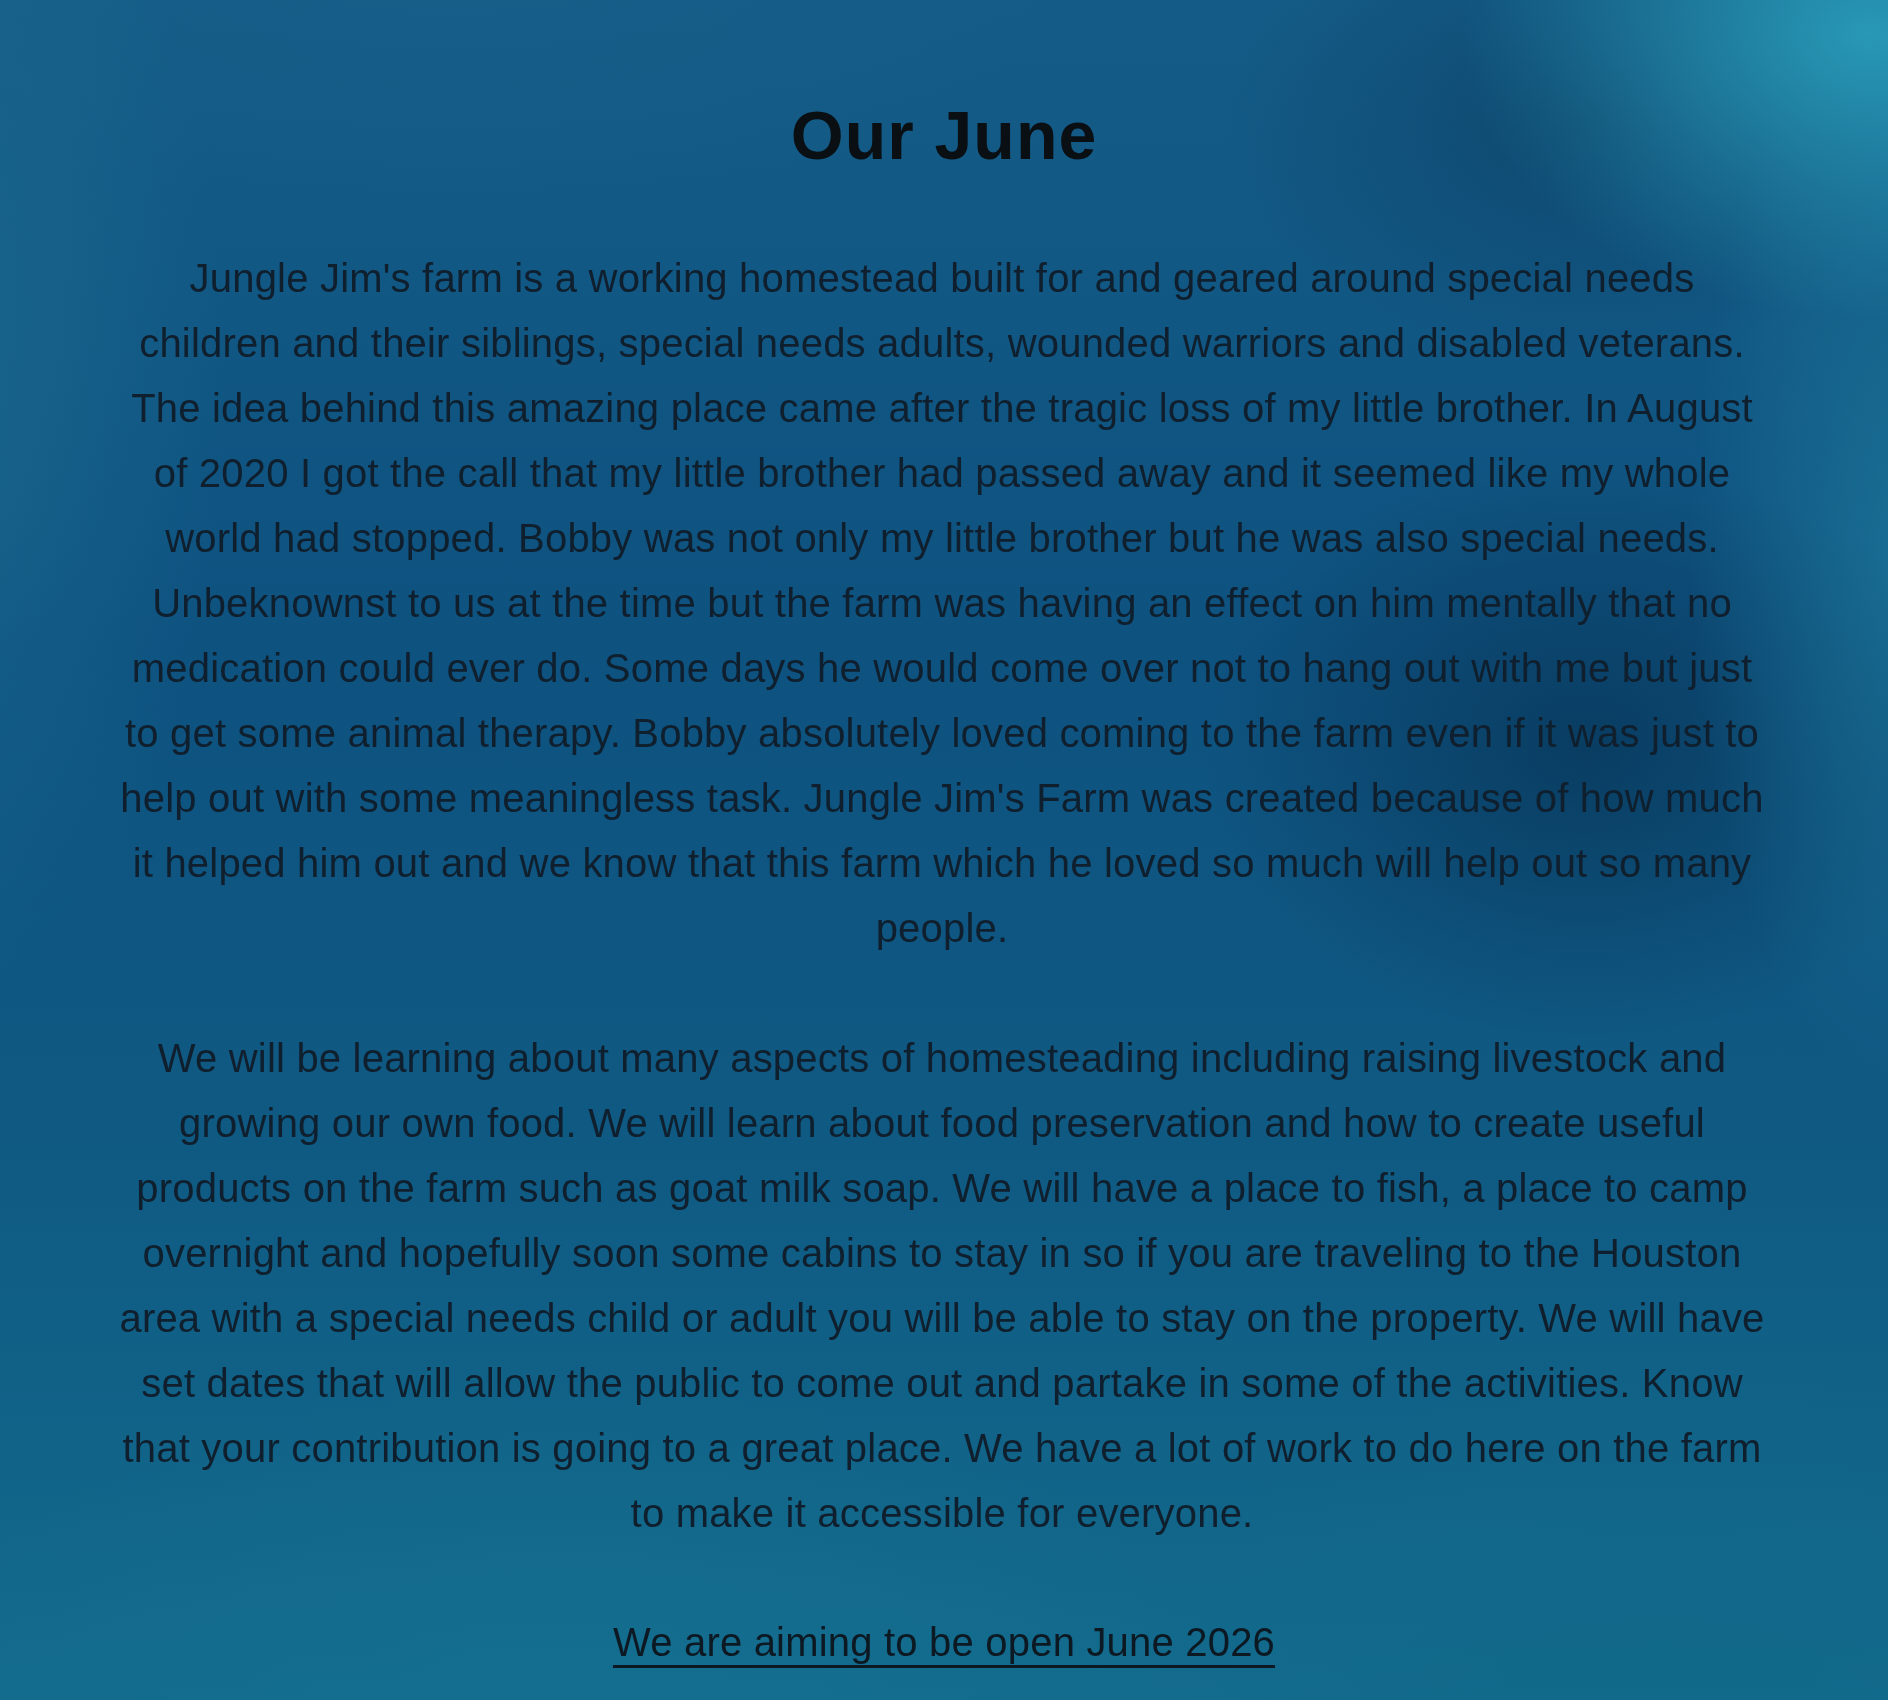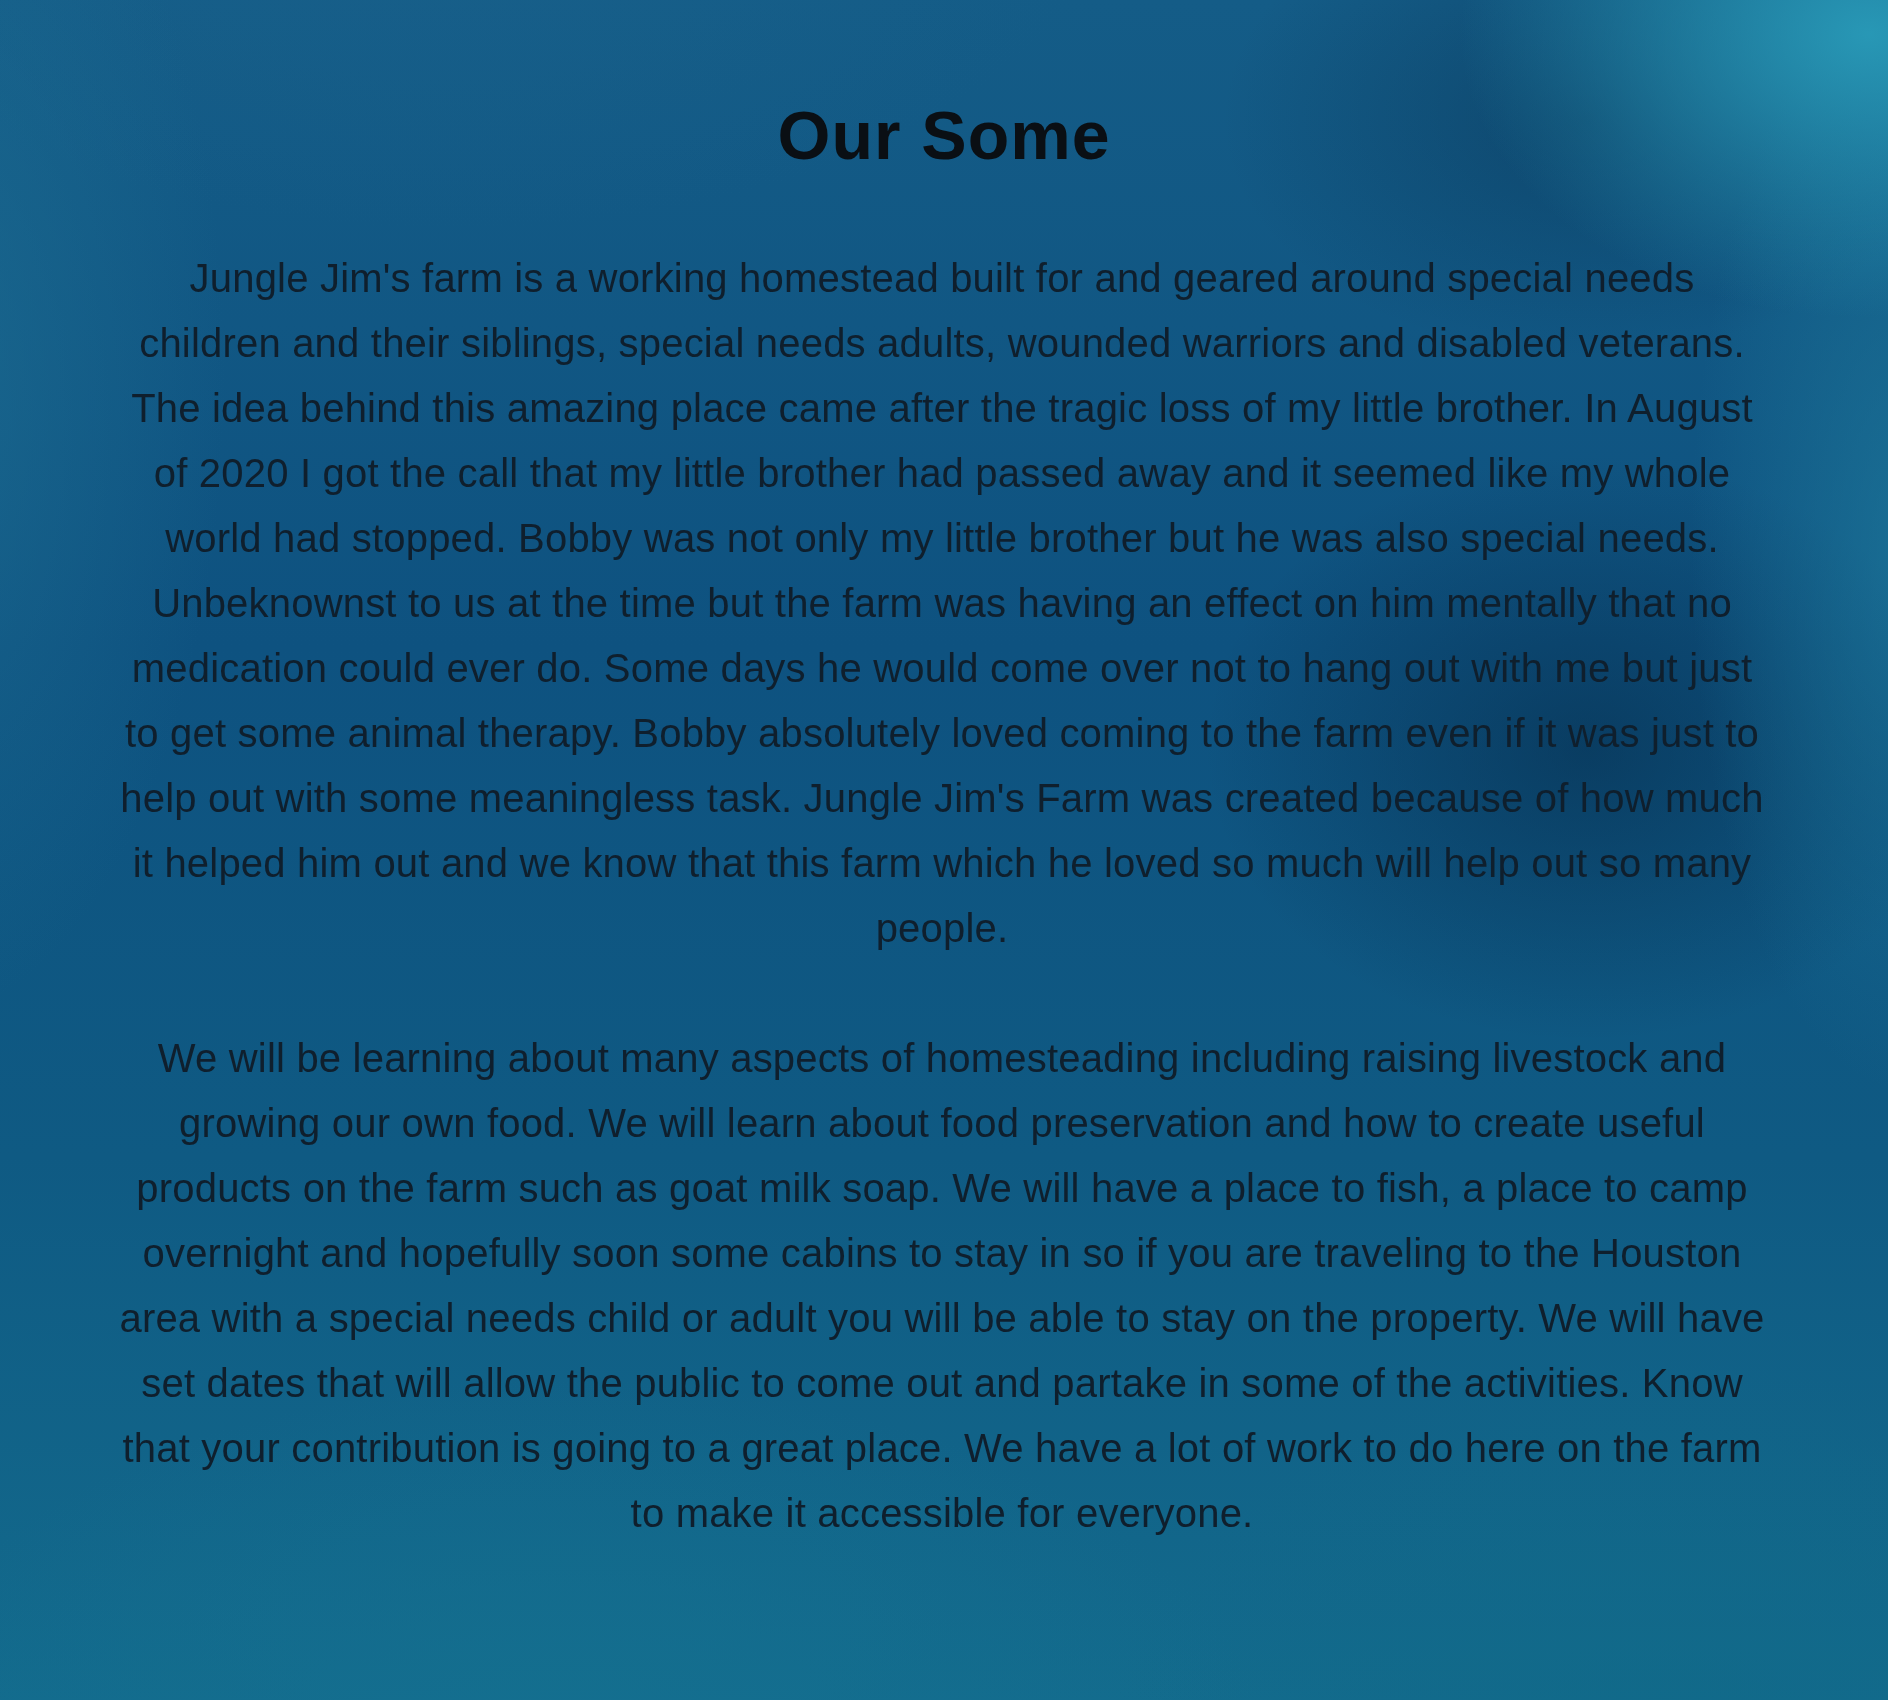--- a/index.html
+++ b/index.html
@@ -57,19 +57,22 @@
     text-decoration-thickness: 3px;
     text-underline-offset: 9px;
     letter-spacing: 0.2px;
     cursor: pointer;
   }
 </style>
 </head>
 <body>
 
 <main class="story-section">
-  <h1 class="title">Our Some</h1>
+  <h1 class="title">Our June</h1>
 
   <p class="body-text">Jungle Jim's farm is a working homestead built for and geared around special needs children and their siblings, special needs adults, wounded warriors and disabled veterans. The idea behind this amazing place came after the tragic loss of my little brother. In August of 2020 I got the call that my little brother had passed away and it seemed like my whole world had stopped. Bobby was not only my little brother but he was also special needs. Unbeknownst to us at the time but the farm was having an effect on him mentally that no medication could ever do. Some days he would come over not to hang out with me but just to get some animal therapy. Bobby absolutely loved coming to the farm even if it was just to help out with some meaningless task. Jungle Jim's Farm was created because of how much it helped him out and we know that this farm which he loved so much will help out so many people.</p>
 
   <p class="body-text">We will be learning about many aspects of homesteading including raising livestock and growing our own food. We will learn about food preservation and how to create useful products on the farm such as goat milk soap. We will have a place to fish, a place to camp overnight and hopefully soon some cabins to stay in so if you are traveling to the Houston area with a special needs child or adult you will be able to stay on the property. We will have set dates that will allow the public to come out and partake in some of the activities. Know that your contribution is going to a great place. We have a lot of work to do here on the farm to make it accessible for everyone.</p>
 
+  <p class="link-row">
+    <a href="#" class="open-link">We are aiming to be open June 2026</a>
+  </p>
 </main>
 
 </body></html>

